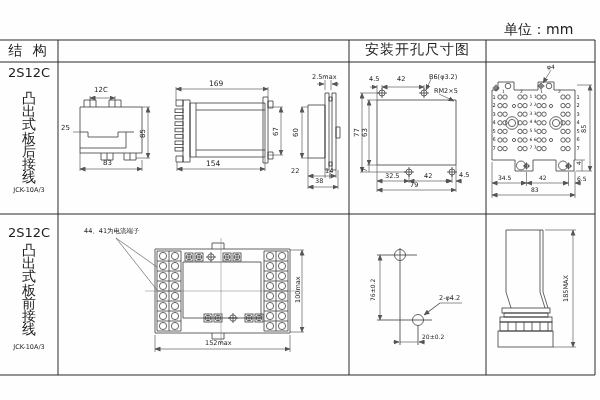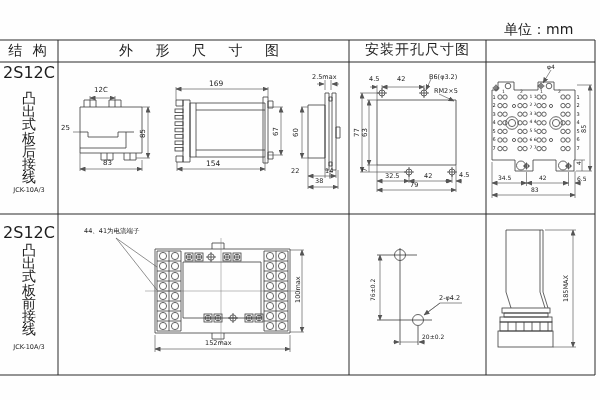--- a/index.html
+++ b/index.html
@@ -5,21 +5,21 @@
   html,body{margin:0;padding:0;}
   #canvas{position:relative;width:600px;height:400px;background:#fefefe;overflow:hidden;
           font-family:"DejaVu Sans","Liberation Sans",sans-serif;color:#1c1c1c;}
   svg{position:absolute;left:0;top:0;}
   .geo{fill:none;stroke:#3d3d3d;stroke-width:.8;}
   .dim{fill:none;stroke:#555;stroke-width:.65;}
   .thin{fill:none;stroke:#7a7a7a;stroke-width:.5;}
   .tbl{fill:none;stroke:#2a2a2a;stroke-width:1;}
   .lb{position:absolute;white-space:nowrap;color:#1c1c1c;line-height:1.1;}
   .f45{font-size:4.5px;} .f5{font-size:5px;} .f6{font-size:6px;} .f65{font-size:6.5px;}
-  .f7{font-size:7px;} .f75{font-size:7.5px;} .f11{font-size:14px;} .f12{font-size:16px;}
+  .f7{font-size:7px;} .f75{font-size:7.5px;} .f11{font-size:14px;} .f12{font-size:13px;}
   .rot{transform:rotate(-90deg);transform-origin:0 0;}
   .cell{position:absolute;display:flex;align-items:center;justify-content:center;text-align:left;}
   .pre{white-space:pre-line;}
 </style>
 </head>
 <body>
 
 <div id="canvas">
 
 <svg id="art" width="600" height="400" viewBox="0 0 600 400">
@@ -322,21 +322,20 @@
   </g>
   <g class="dim">
     <path d="M545,230H576 M553,347H576"></path>
     <line x1="573" y1="230" x2="573" y2="347" marker-start="url(#ar)" marker-end="url(#ar)"></line>
   </g>
 </svg>
 
 <span class="lb f11" style="left:504px;top:22px">单位：mm</span>
 
 <div class="cell f11" style="left:0;top:40px;width:58px;height:22px;letter-spacing:3px">结 构</div>
-<div class="cell f11" style="left:58px;top:40px;width:291px;height:22px;letter-spacing:9px">外 形 尺 寸 图</div>
 <div class="cell f11" style="left:349px;top:32px;width:137px;height:36px;letter-spacing:1px">安装开孔尺寸图</div>
 
 <div class="cell f12" style="left:0;top:64px;width:58px;height:16px">2S12C</div>
 <div class="cell f11 pre" style="left:0;top:92px;width:58px;line-height:13.2px">凸
 出
 式
 板
 后
 接
 线</div>

